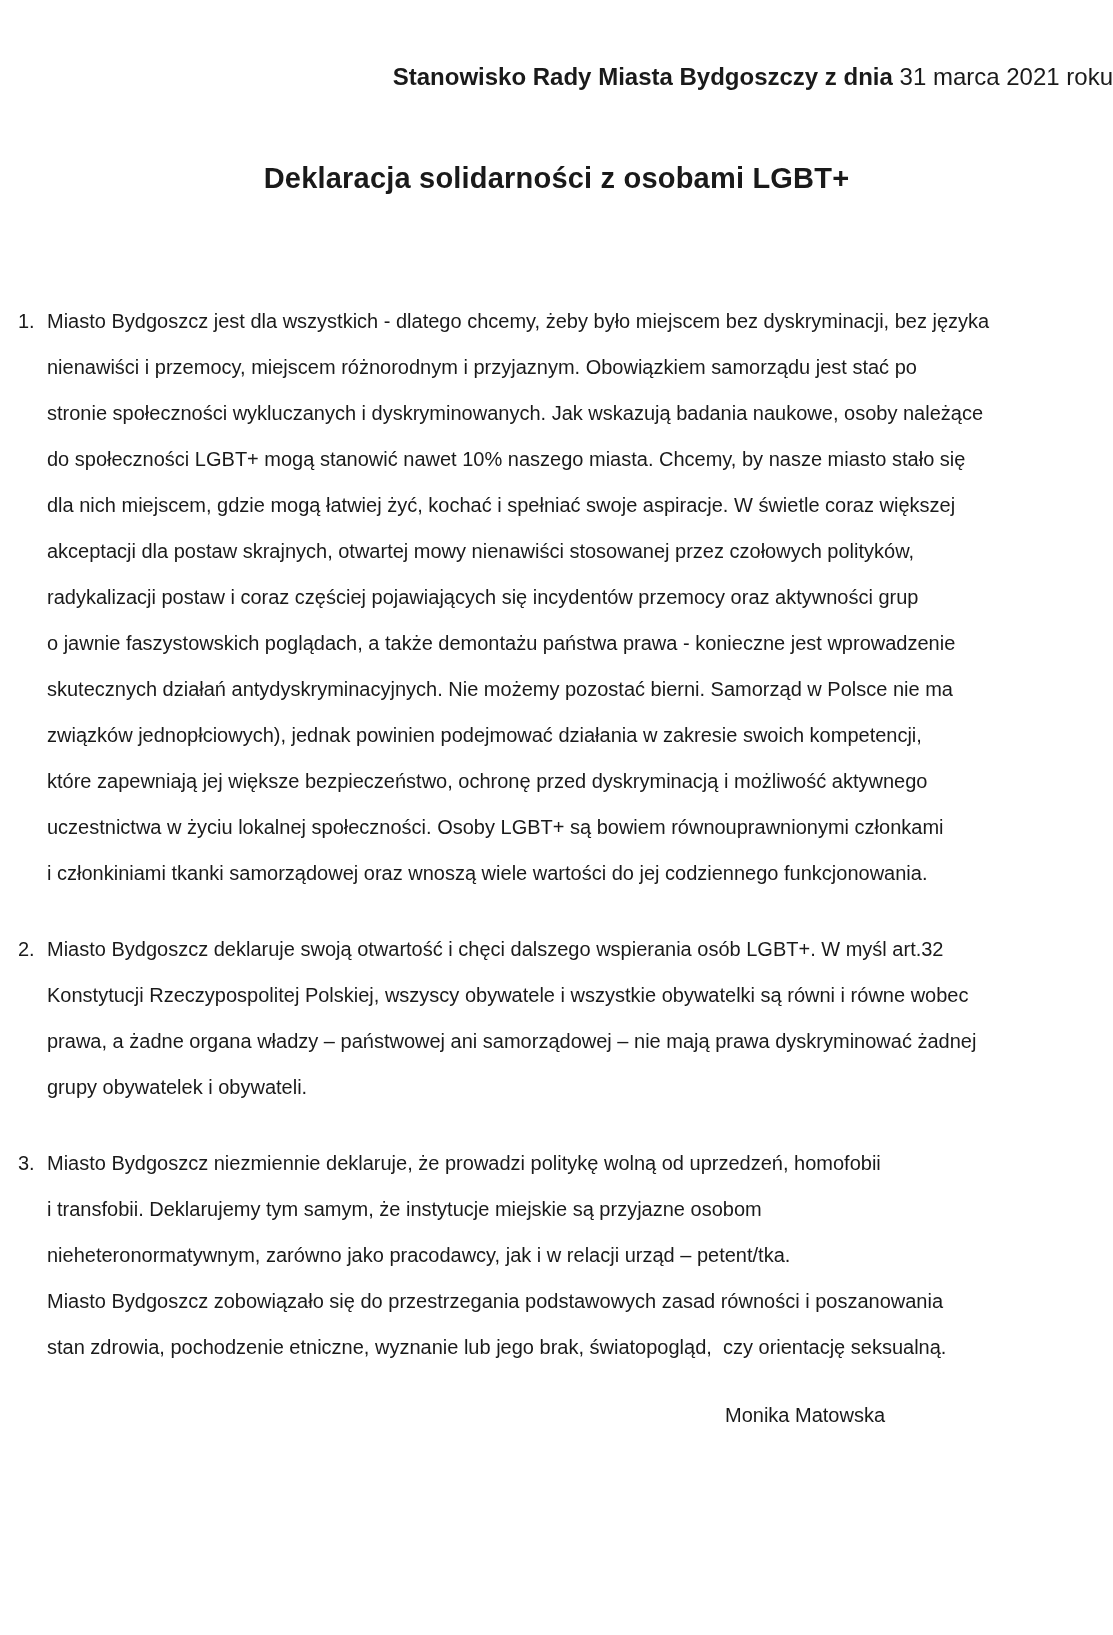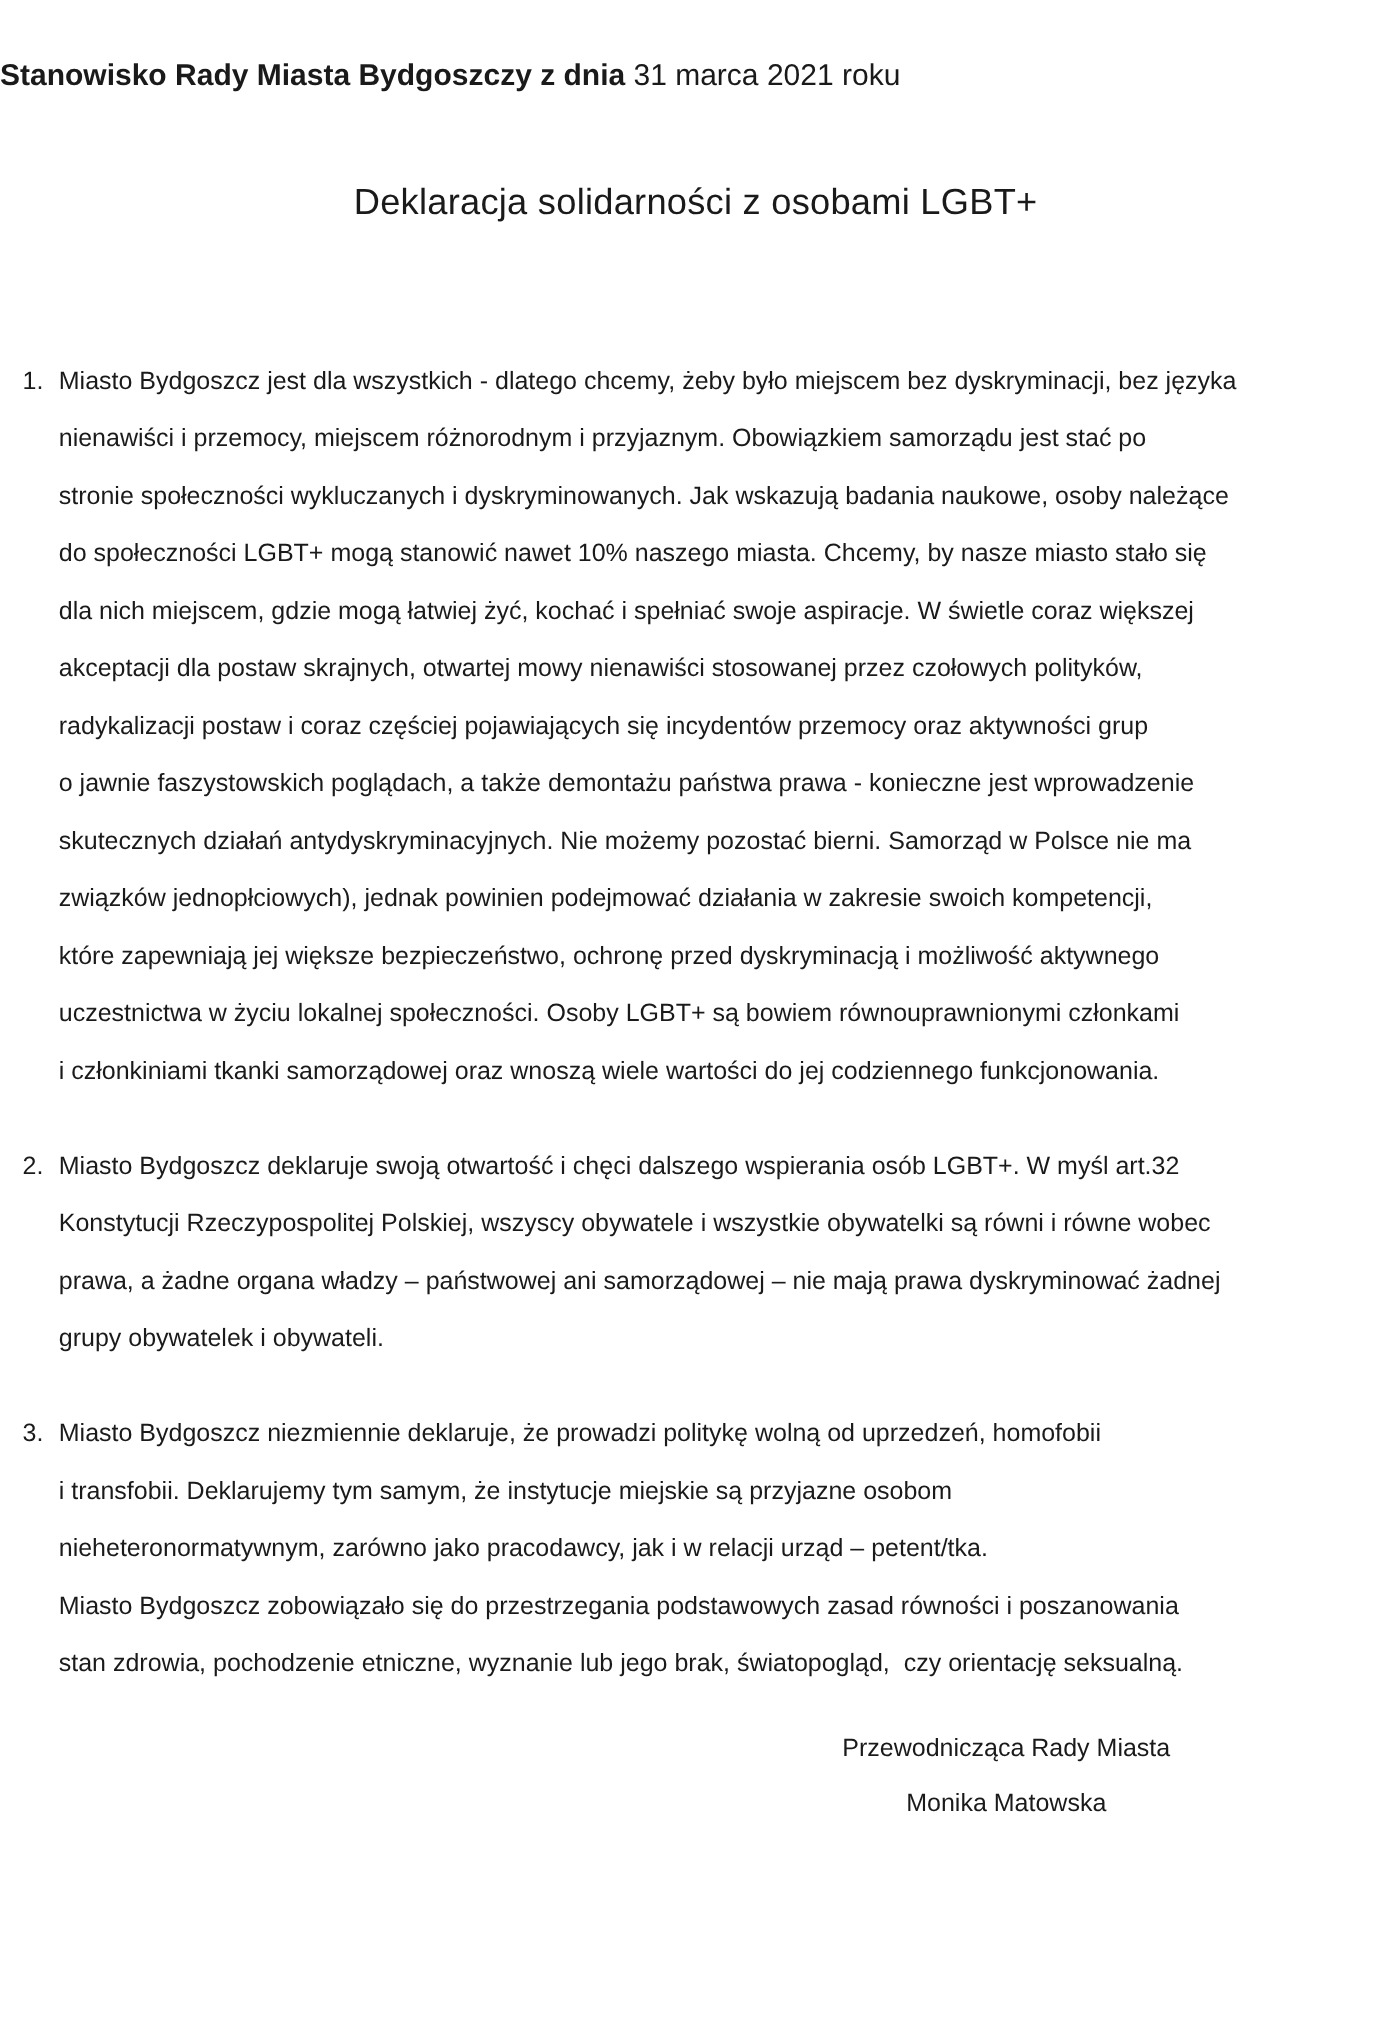--- a/index.html
+++ b/index.html
@@ -12,34 +12,34 @@
     position: relative;
     width: 1113px;
     height: 1635px;
     margin: 0 auto;
     background: #ffffff;
     color: #1a1a1a;
     font-family: "Liberation Sans", "DejaVu Sans", sans-serif;
     overflow: hidden;
   }
   .doc-header {
-    padding-top: 44px;
-    text-align: left;
+    padding-top: 60px;
+    text-align: right;
     font-size: 24px;
     line-height: 34px;
     white-space: pre;
   }
   .doc-header .bold-part {
     font-weight: 700;
   }
   .doc-title {
     margin: 64px 0 0 0;
     text-align: center;
     font-size: 29px;
-    font-weight: 400;
+    font-weight: 700;
     line-height: 40px;
     letter-spacing: 0.2px;
   }
   .paragraph-list {
     margin-top: 100px;
   }
   .list-item {
     position: relative;
     padding-left: 47px;
     margin-bottom: 30px;
@@ -113,17 +113,16 @@
         <span class="num">3.</span>
         <div class="line">Miasto Bydgoszcz niezmiennie deklaruje, że prowadzi politykę wolną od uprzedzeń, homofobii</div>
         <div class="line">i transfobii. Deklarujemy tym samym, że instytucje miejskie są przyjazne osobom</div>
         <div class="line">nieheteronormatywnym, zarówno jako pracodawcy, jak i w relacji urząd – petent/tka.</div>
         <div class="line">Miasto Bydgoszcz zobowiązało się do przestrzegania podstawowych zasad równości i poszanowania</div>
         <div class="line">stan zdrowia, pochodzenie etniczne, wyznanie lub jego brak, światopogląd,  czy orientację seksualną.</div>
       </div>
     </div>
 
   <div class="signature">
-    <div class="sig-role">Przewodnicząca Rady Miasta</div>
     <div class="sig-name">Monika Matowska</div>
   </div>
 
 </div>
 
 </body></html>

